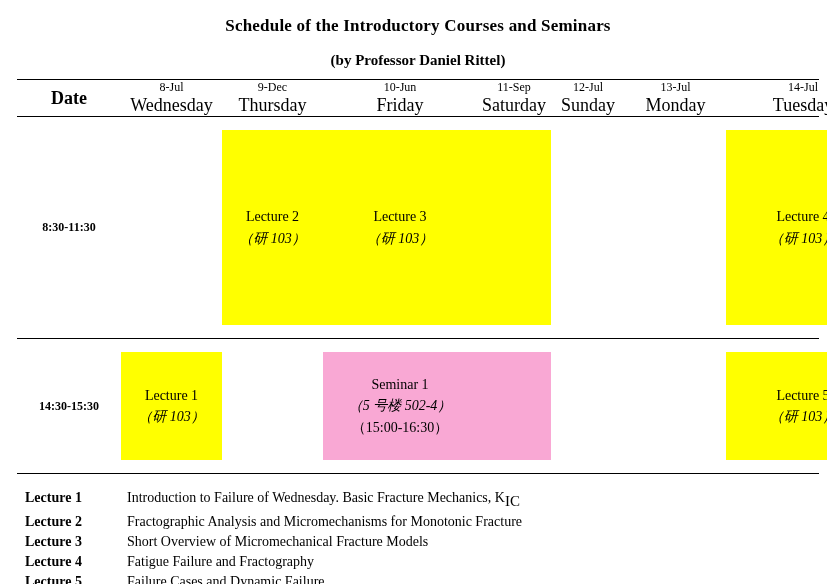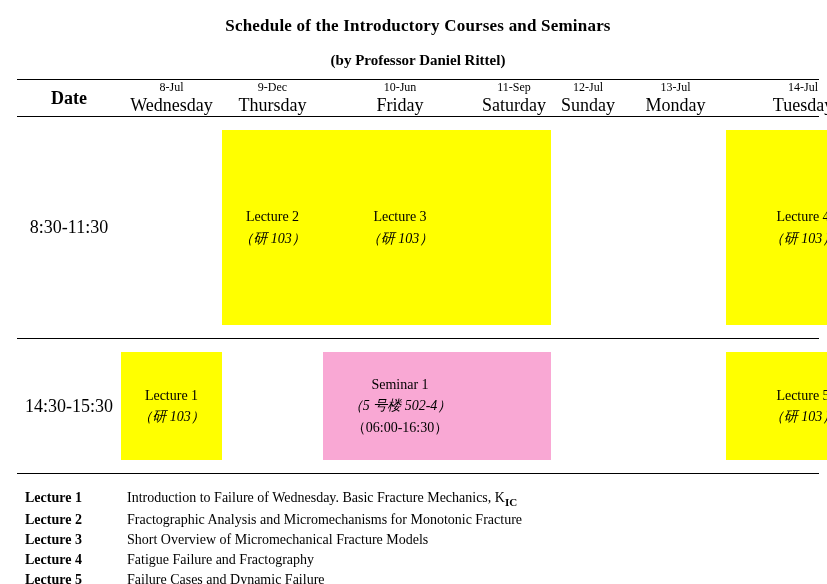--- a/index.html
+++ b/index.html
@@ -66,22 +66,22 @@
   .hdr-daynum {
     font-size: 12px;
     padding-top: 7px;
     padding-bottom: 2px;
   }
   .hdr-dayname {
     font-size: 18px;
     padding-bottom: 8px;
   }
   .timelabel {
-    font-size: 18px;
-    font-weight: normal;
+    font-size: 12px;
+    font-weight: bold;
   }
   .cell {
     height: 108px;
     font-size: 14px;
     line-height: 1.55;
   }
   .cell.yellow { background: #ffff00; }
   .cell.pink   { background: #f9a8d4; }
   .cell .l1 { display: block; }
   .cell .l2 { display: block; font-style: italic; }
@@ -101,21 +101,21 @@
   }
   .legend .key {
     font-weight: bold;
     width: 96px;
     padding-left: 8px;
     white-space: nowrap;
   }
   .legend .desc {
     padding-left: 6px;
   }
-  .lec-sub { font-size: 11px; vertical-align: sub; font-weight: bold; }
+  .lec-sub { font-size: 15px; vertical-align: sub; }
 </style>
 </head>
 <body>
 
 <div class="page">
 
   <div class="title-block">
     <div class="main-title">Schedule of the Introductory Courses and Seminars</div>
     <div class="sub-title">(by Professor Daniel Rittel)</div>
   </div>
@@ -243,21 +243,21 @@
         <span class="l1">Lecture 1</span>
         <span class="l2">（研 103）</span>
         <span class="l3"></span>
       </td>
       <td class="cell">
         <span class="l1"></span>
       </td>
       <td class="cell pink">
         <span class="l1">Seminar 1</span>
         <span class="l2">（5 号楼 502-4）</span>
-        <span class="l3">（06:00-16:30）</span>
+        <span class="l3">（15:00-16:30）</span>
       </td>
       <td class="cell pink"></td>
       <td class="cell">
         <span class="l1"></span>
       </td>
       <td class="cell">
         <span class="l1"></span>
       </td>
       <td class="cell yellow">
         <span class="l1">Lecture 5</span>

